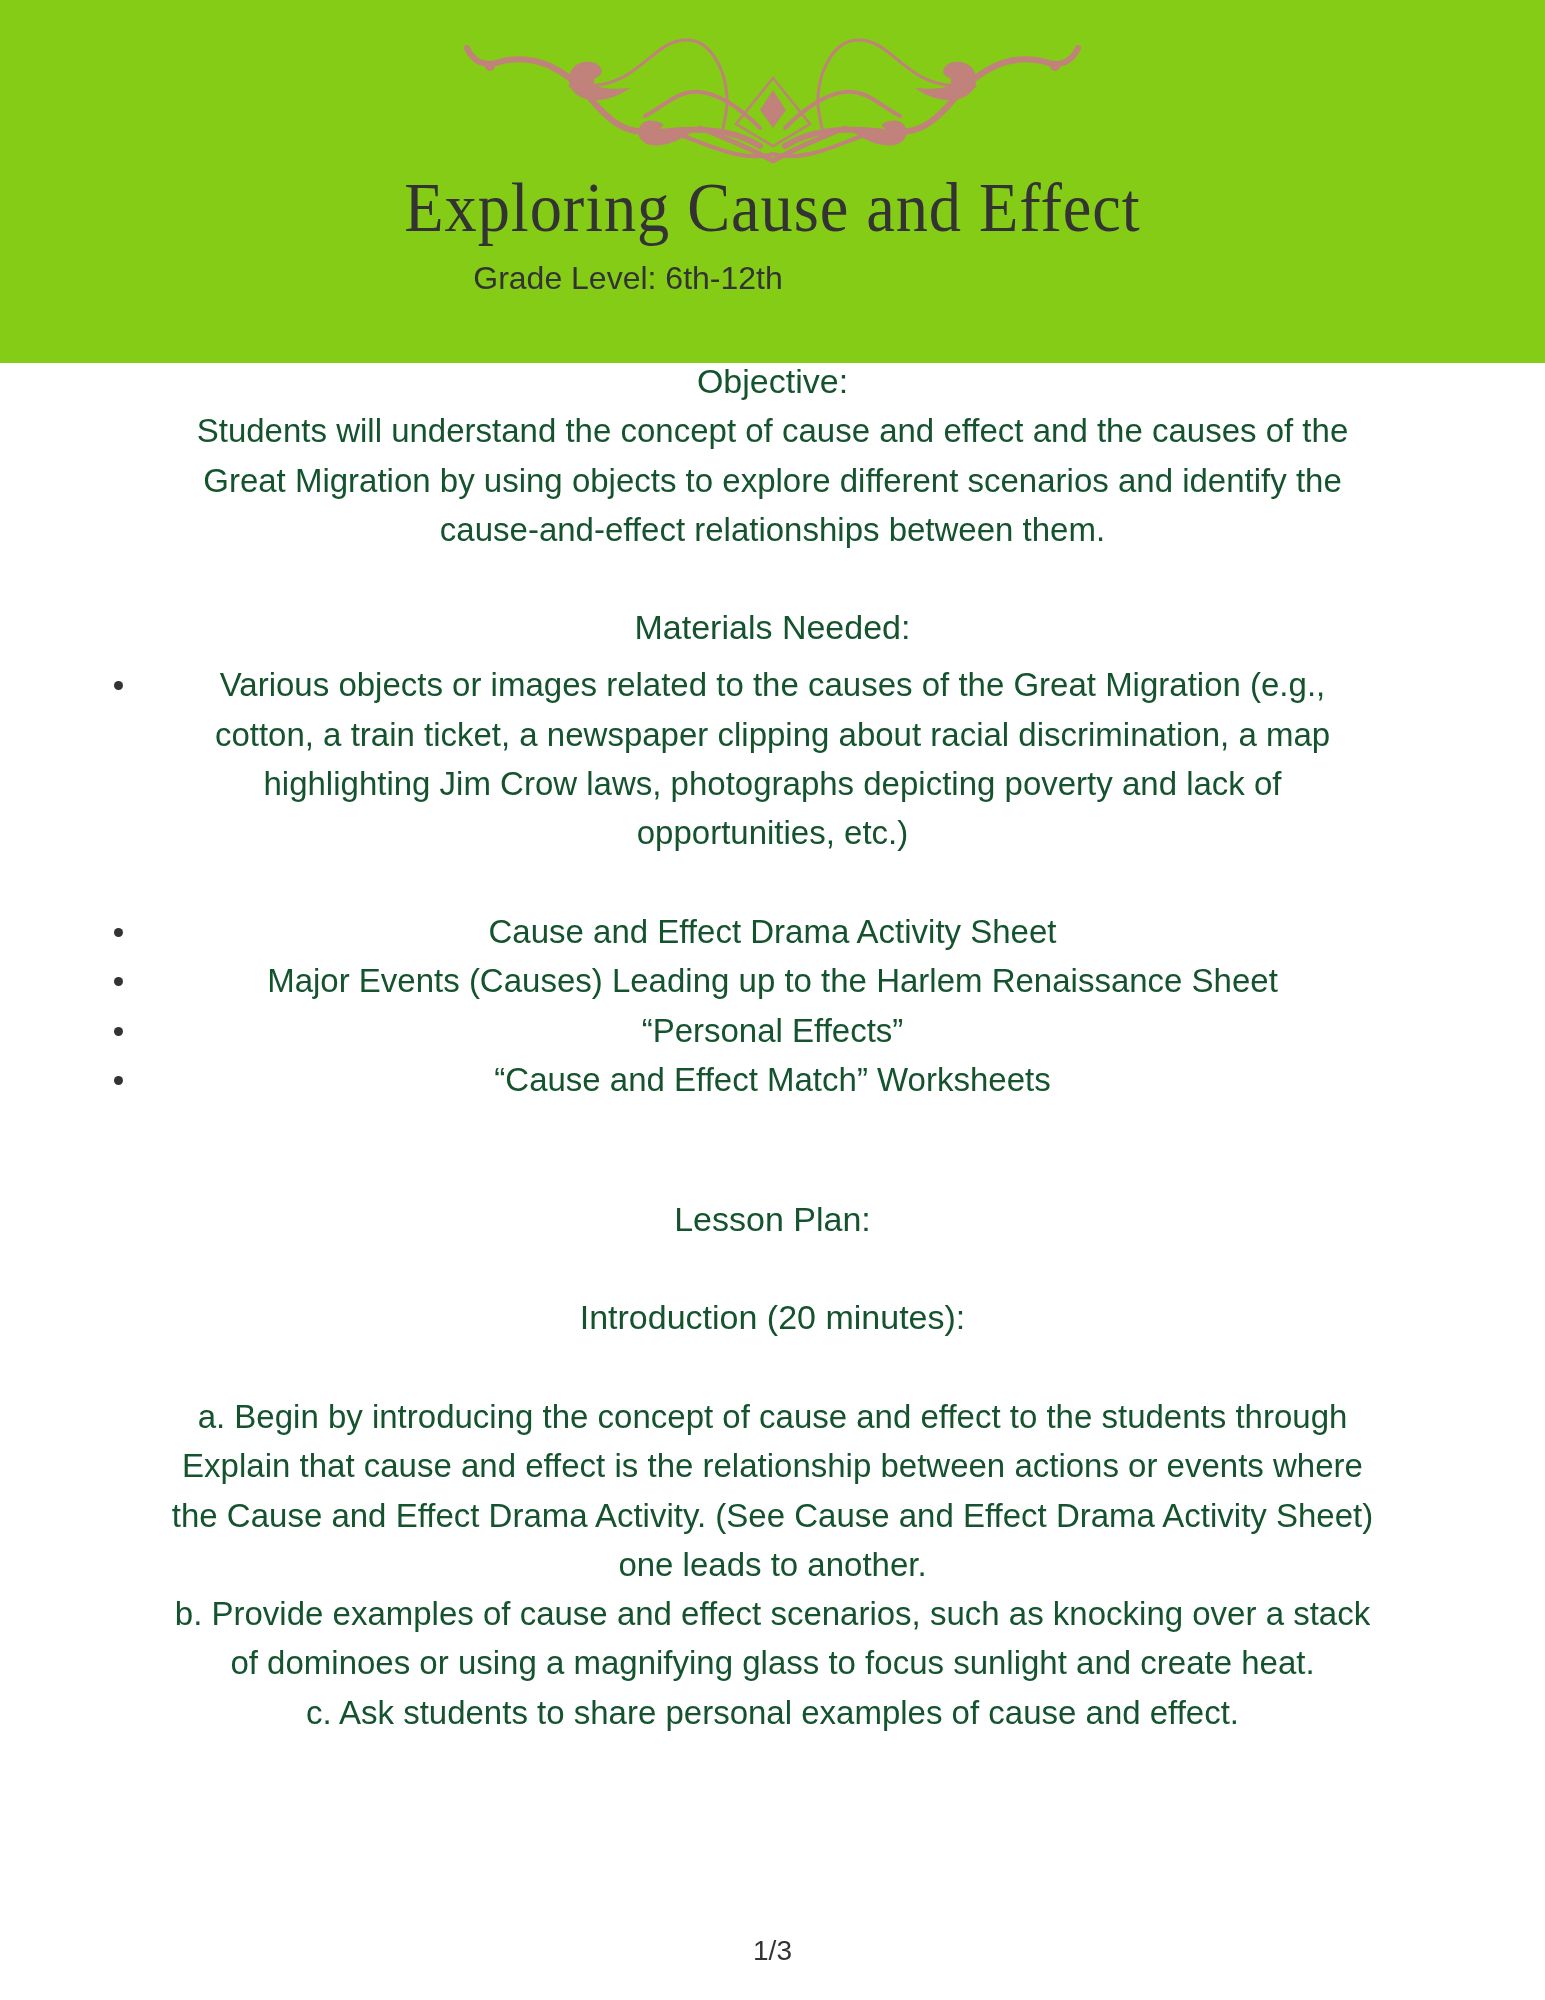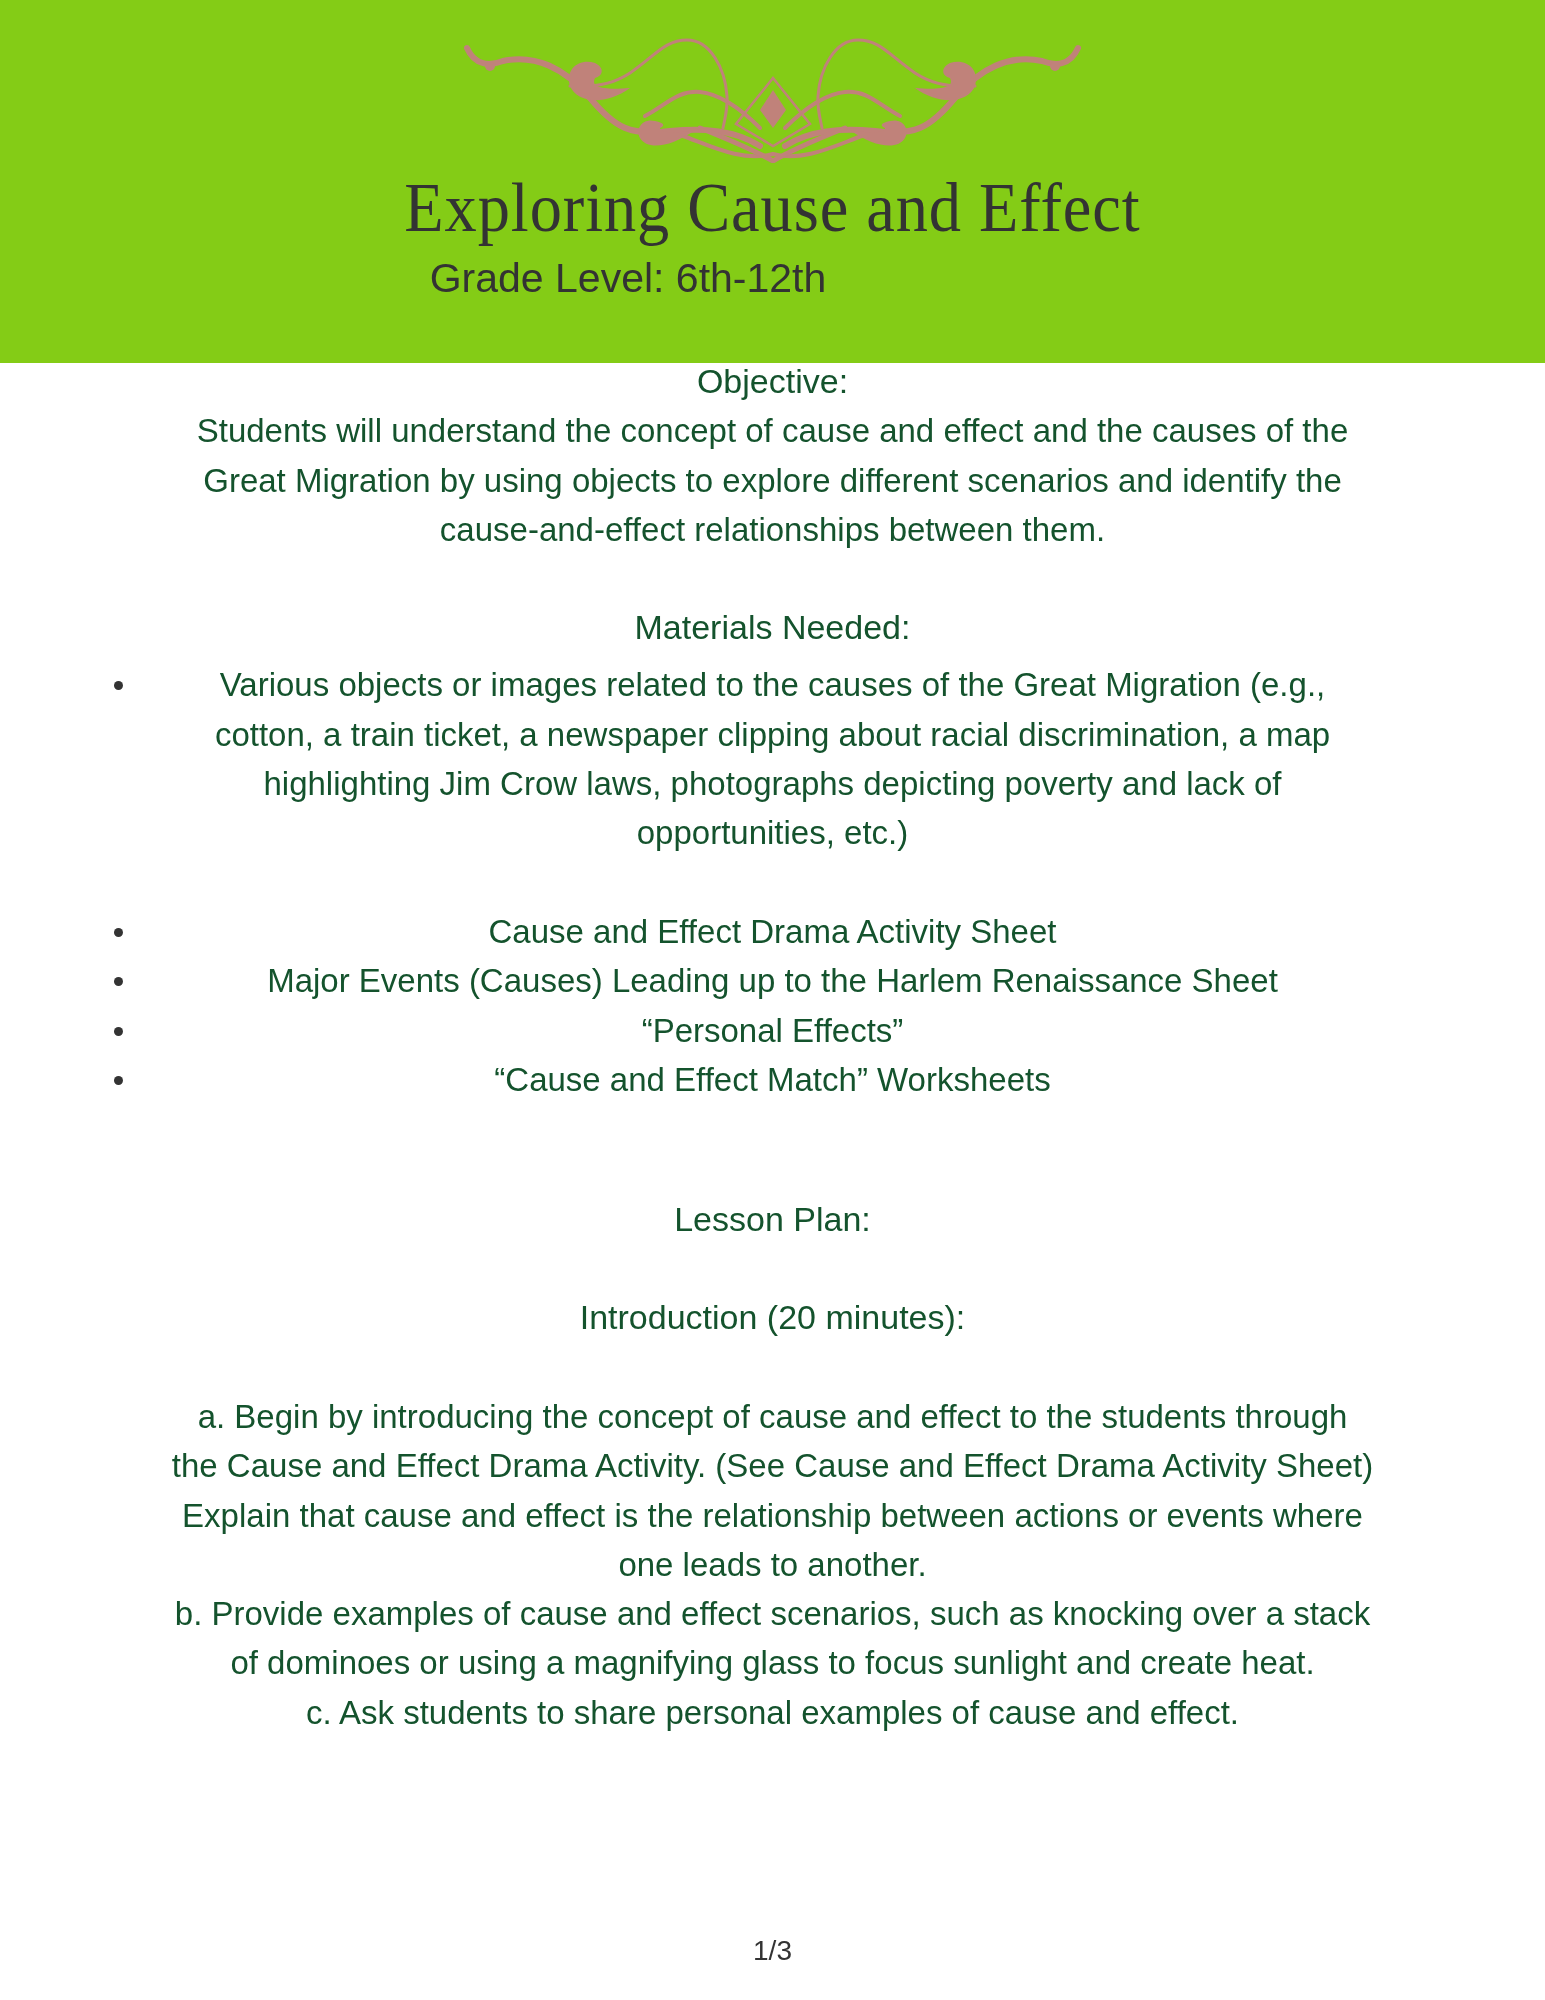--- a/index.html
+++ b/index.html
@@ -16,21 +16,21 @@
       position: absolute; left: 455px; top: 28px; width: 635px; height: 135px;
     }
     .title {
       position: absolute; left: 0; width: 1545px; top: 168px; text-align: center;
       font-family: "Liberation Serif", "DejaVu Serif", serif;
       font-size: 70px; letter-spacing: 1px; color: #333333; line-height: 80px;
       transform: scaleX(0.92);
     }
     .grade {
       position: absolute; left: 0; width: 1256px; top: 258px; text-align: center;
-      font-size: 41px; line-height: 40px; color: #333333;
+      font-size: 32px; line-height: 40px; color: #333333;
     }
     .block {
       position: absolute; left: 70px; width: 1405px; text-align: center;
       font-size: 33px; line-height: 49.3px; color: #14532d;
     }
     .heading { font-size: 34px; }
     .bullets { list-style: none; margin: 8px; padding: 0; }
     .bullets li { position: relative; }
     .bullet-dot {
       position: absolute; left: 36px; width: 9px; height: 9px; border-radius: 50%;
@@ -123,21 +123,21 @@
 <section class="block" style="top: 1195px;">
   <div class="heading">Lesson Plan:</div>
 </section>
 
 <section class="block" style="top: 1293px;">
   <div class="heading">Introduction (20 minutes):</div>
 </section>
 
 <section class="block" style="top: 1392px; left: 60px; width: 1425px;">
   <div>a. Begin by introducing the concept of cause and effect to the students through</div>
+  <div>Explain that cause and effect is the relationship between actions or events where</div>
   <div>the Cause and Effect Drama Activity. (See Cause and Effect Drama Activity Sheet)</div>
-  <div>Explain that cause and effect is the relationship between actions or events where</div>
   <div>one leads to another.</div>
   <div>b. Provide examples of cause and effect scenarios, such as knocking over a stack</div>
   <div>of dominoes or using a magnifying glass to focus sunlight and create heat.</div>
   <div>c. Ask students to share personal examples of cause and effect.</div>
 </section>
 
 <div class="page-num">1/3</div>
 
 </body></html>

